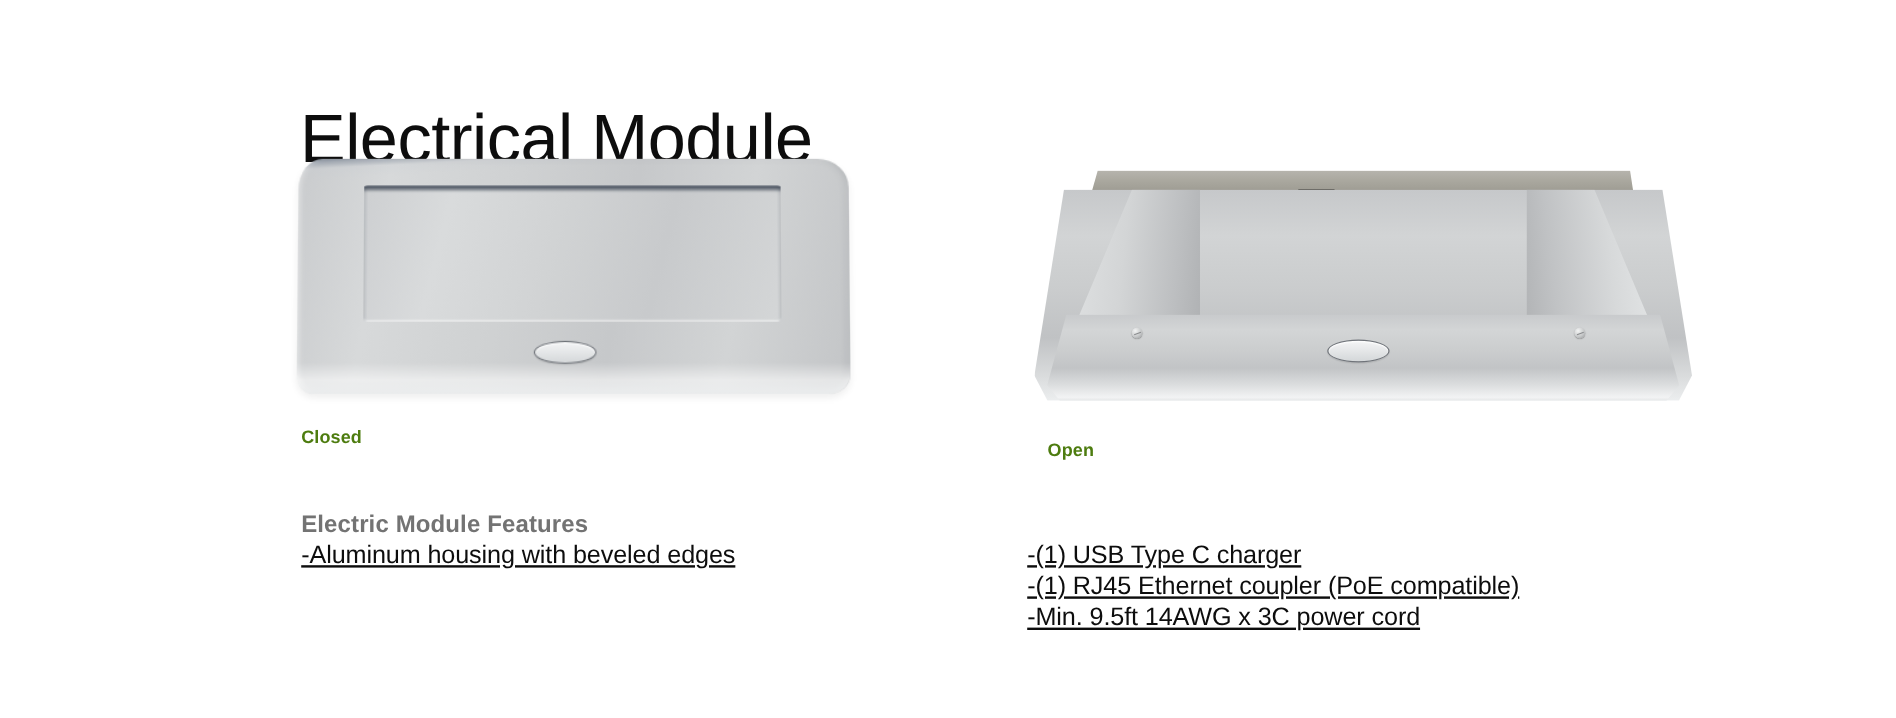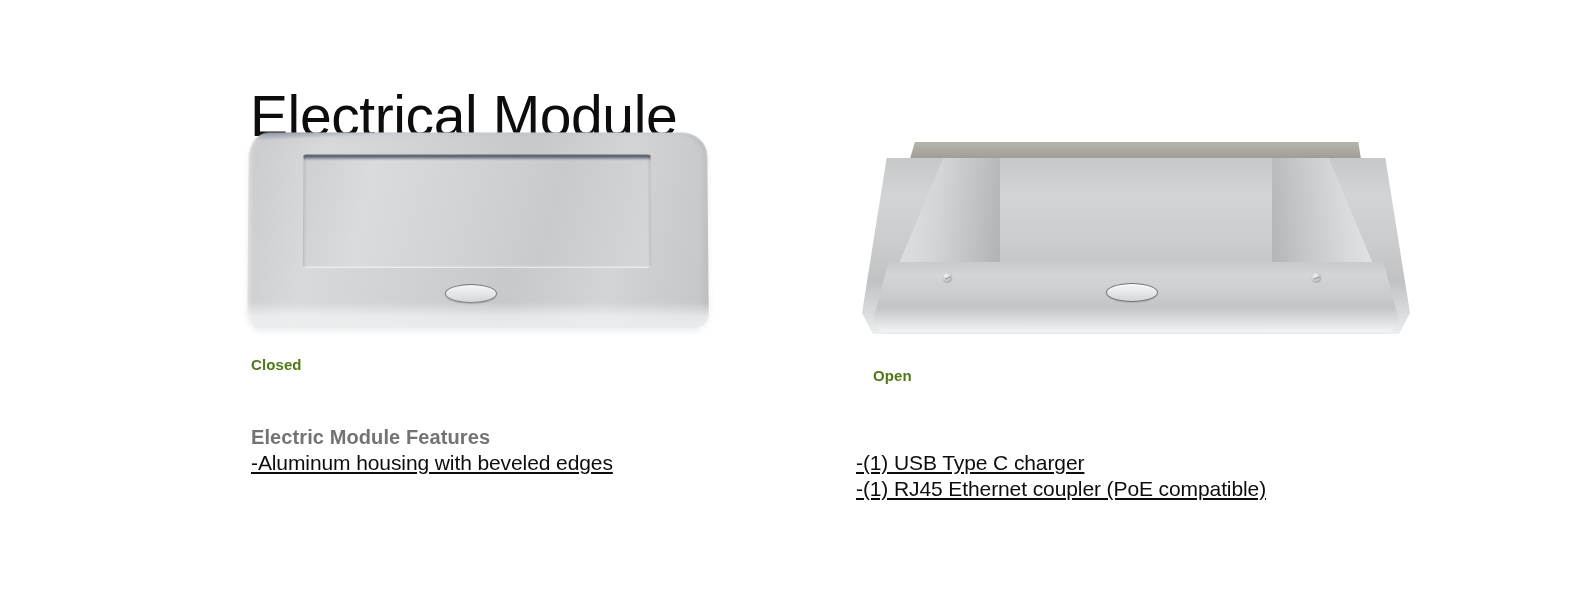--- a/index.html
+++ b/index.html
@@ -447,13 +447,14 @@
 
 <div class="features-heading" id="features-heading">Electric Module Features</div>
 
 <ul class="feature-list" id="features-left">
   <li>-Aluminum housing with beveled edges</li>
 </ul>
 
 <ul class="feature-list" id="features-right">
   <li>-(1) USB Type C charger</li>
   <li>-(1) RJ45 Ethernet coupler (PoE compatible)</li>
+  <li>-Min. 9.5ft 14AWG x 3C power cord</li>
 </ul>
 
 </body></html>

